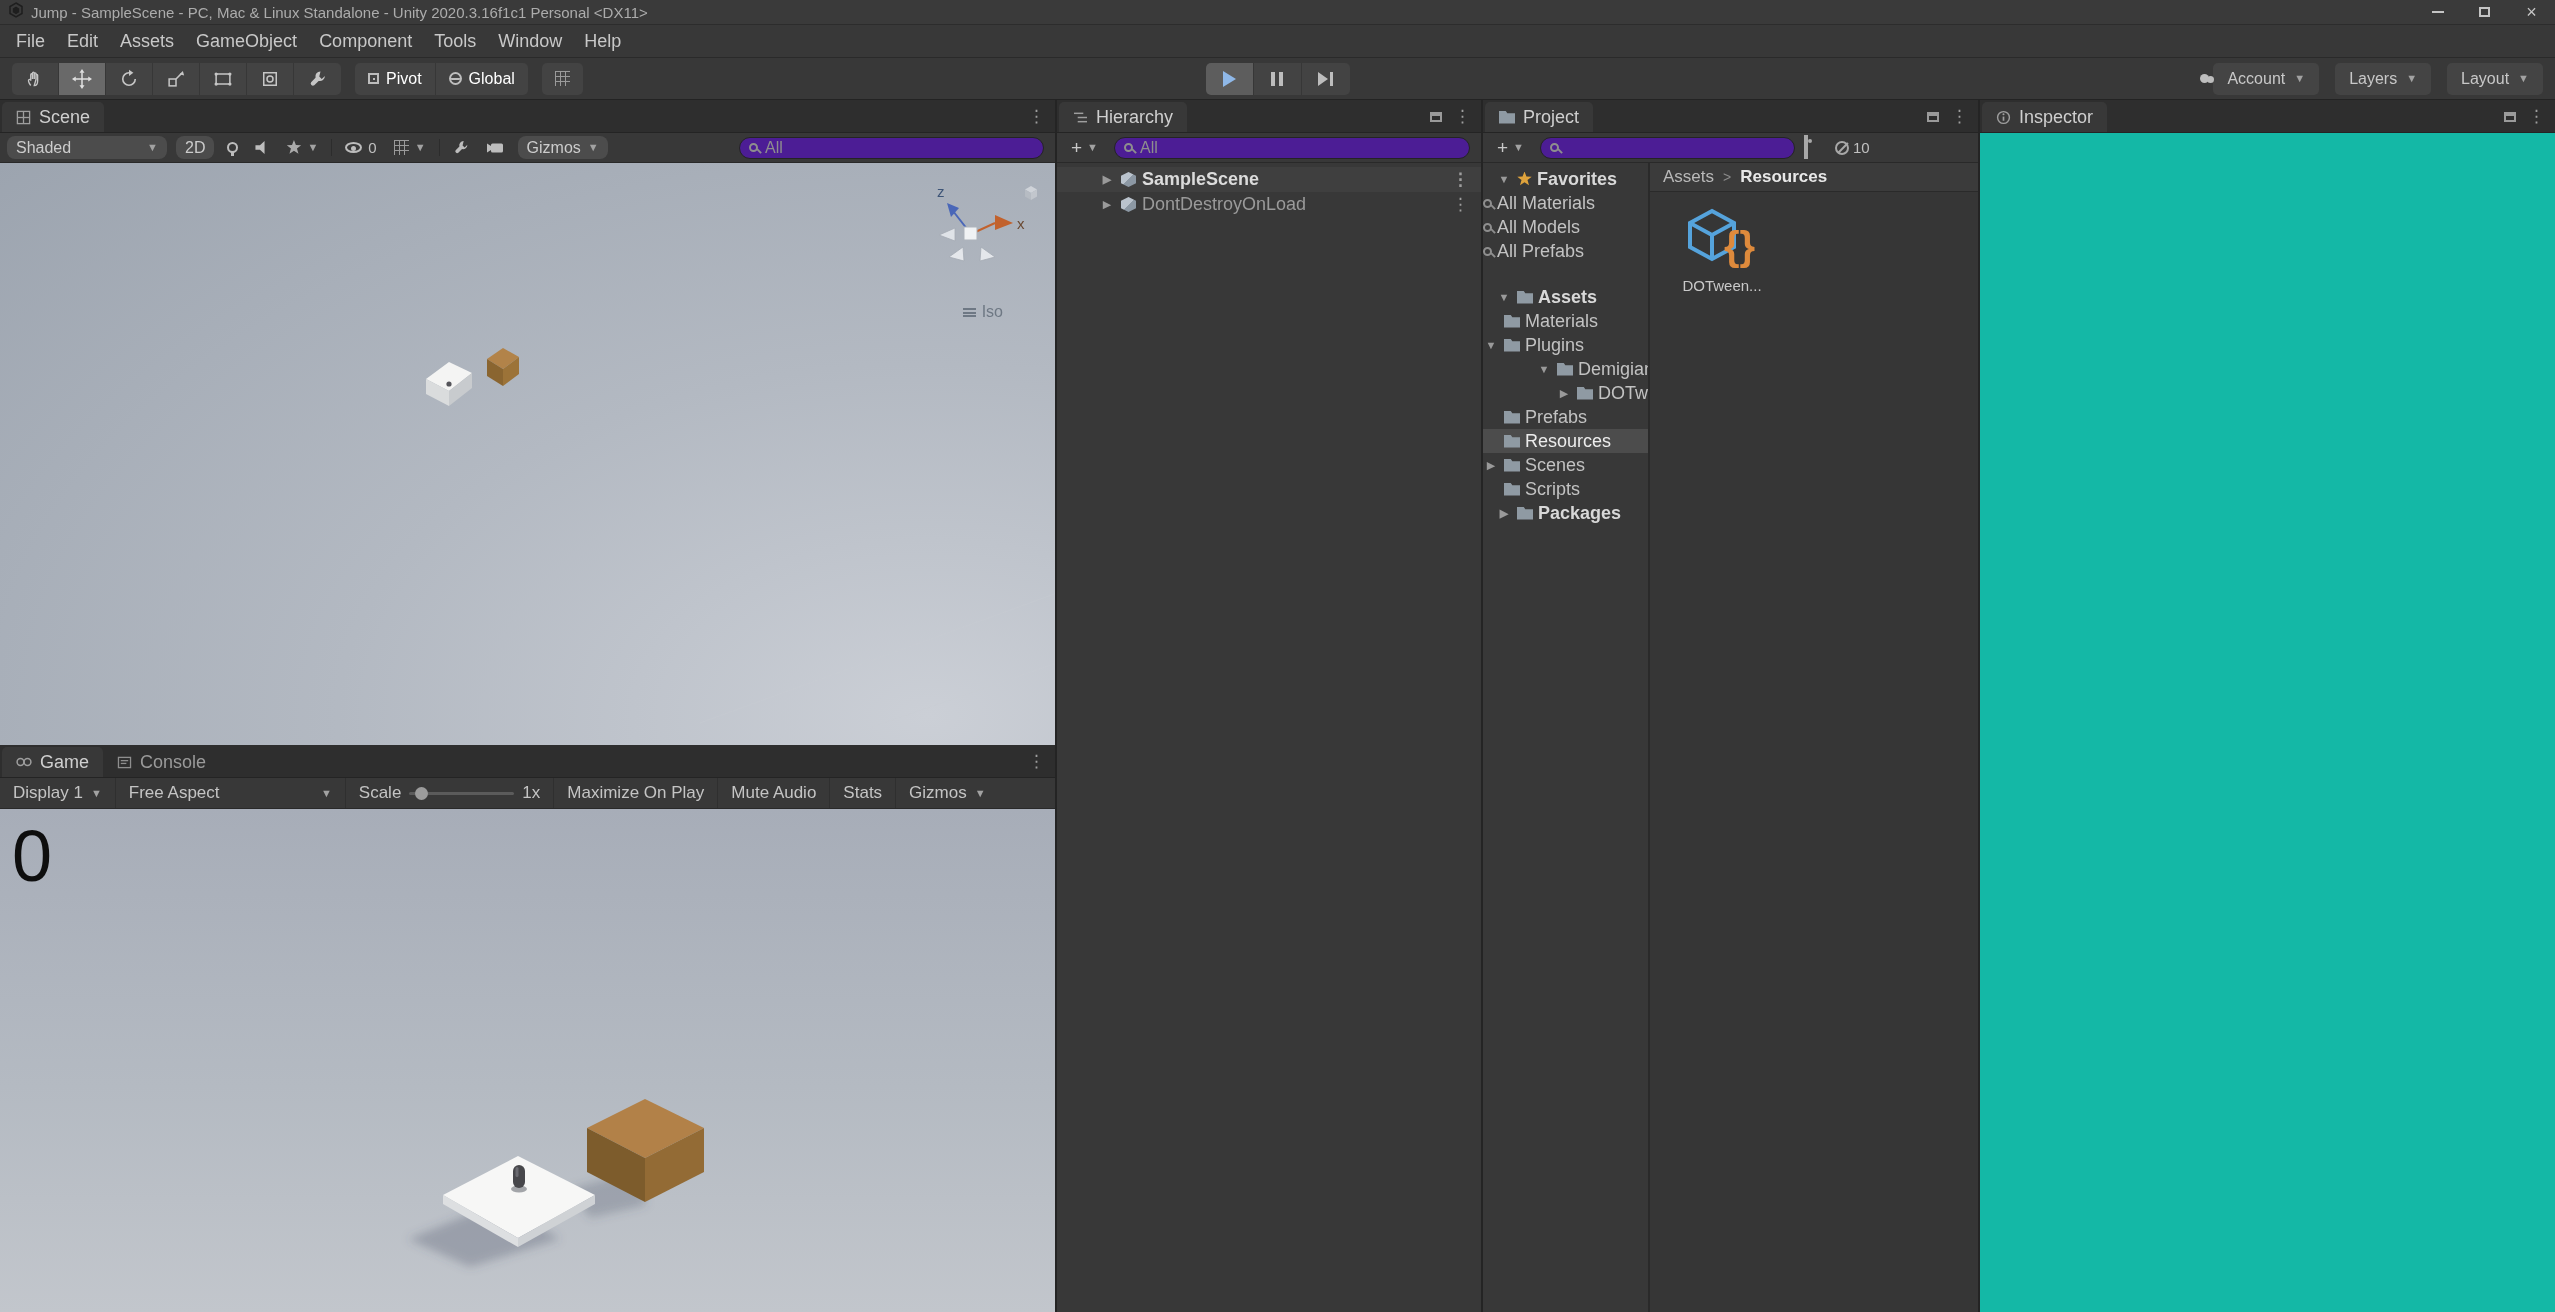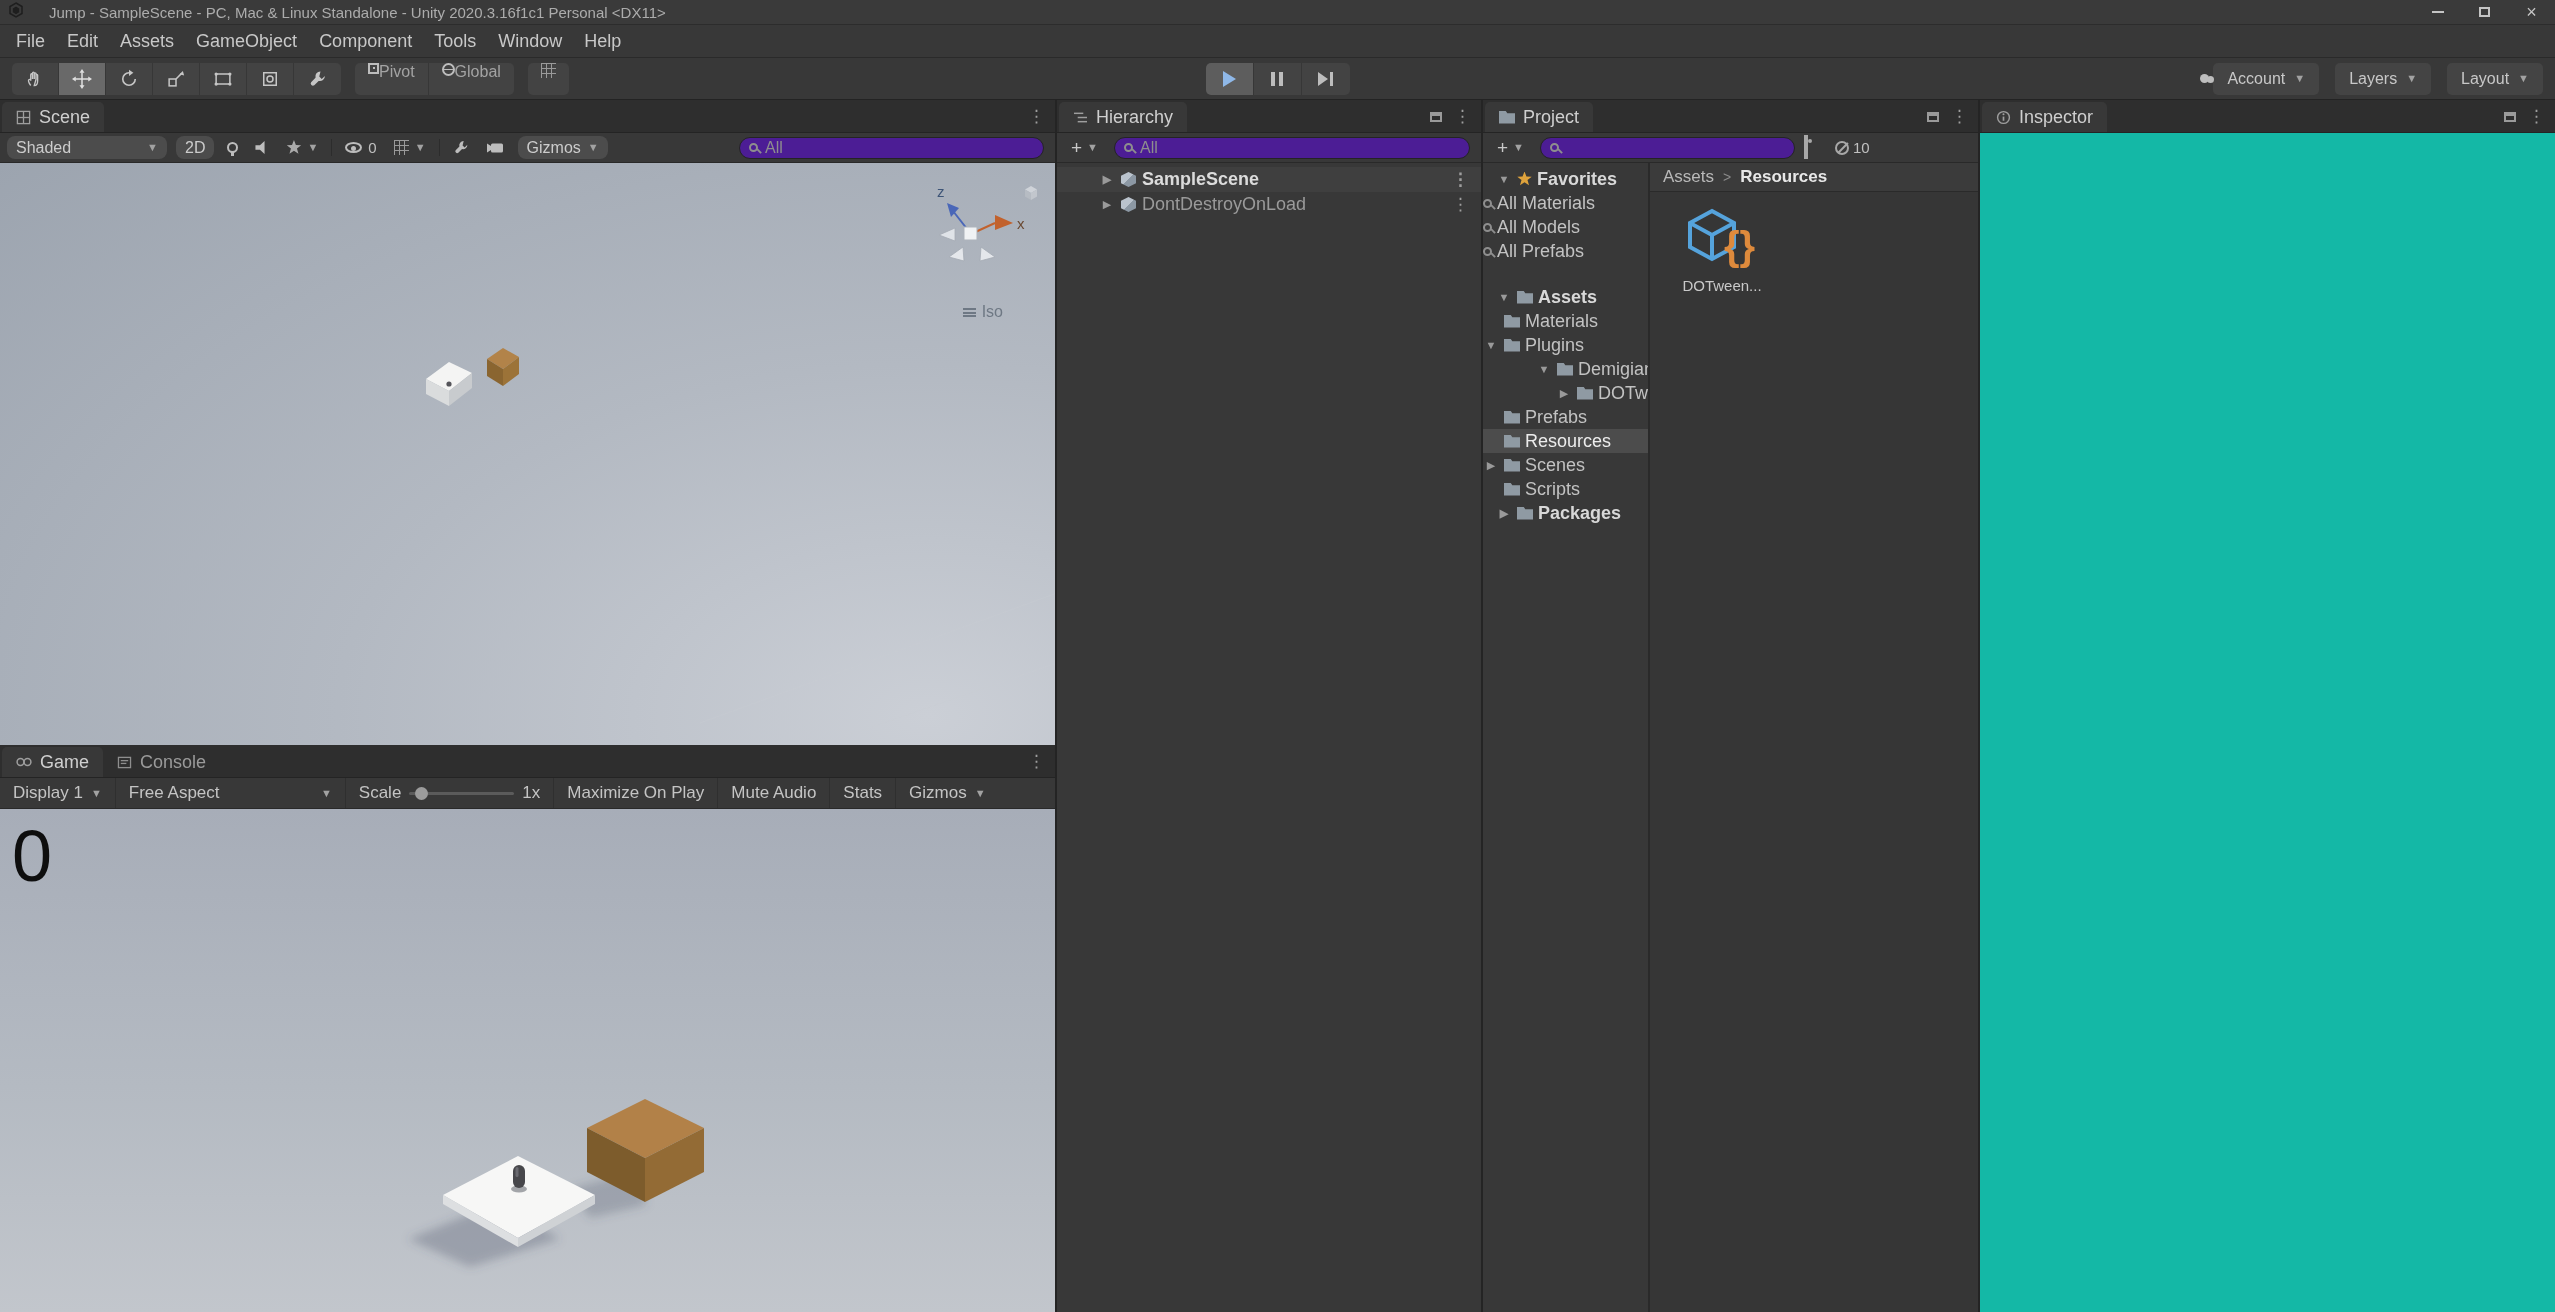--- a/index.html
+++ b/index.html
@@ -1,38 +1,38 @@
 <!DOCTYPE html>
 <html><head>
 <meta charset="utf-8">
 <style>
 *{margin:0;padding:0;box-sizing:border-box}
 html,body{width:2555px;height:1312px;overflow:hidden}
 body{background:#383838;color:#C2C2C2;font-family:"Liberation Sans",sans-serif;font-size:18px;position:relative}
 
 
 .titlebar{height:25px;background:#3A3A3A;display:flex;align-items:center;padding-left:8px;border-bottom:1px solid #2C2C2C}
-.title-text{font-size:15px;color:#ACACAC;margin-left:25px;white-space:nowrap}
+.title-text{font-size:15px;color:#ACACAC;margin-left:7px;white-space:nowrap}
 .win-controls{margin-left:auto;display:flex;height:100%}
 .win-btn{width:47px;display:flex;align-items:center;justify-content:center}
 .glyph-min{width:12px;height:2px;background:#C4C4C4}
 .glyph-max{width:11px;height:10px;border:2px solid #C4C4C4}
 .glyph-close{font-size:18px;line-height:1;color:#C4C4C4}
 
 
 .menubar{height:33px;background:#383838;display:flex;align-items:center;padding-left:5px;border-bottom:1px solid #2A2A2A}
 .menu-item{padding:4px 11px;font-size:18px;color:#C8C8C8}
 
 
 .toolbar{height:42px;background:#383838;border-bottom:1px solid #232323;display:flex;align-items:center;padding:0 12px;position:relative;gap:14px}
 .tool-group{display:flex;border-radius:5px;overflow:hidden}
 .tool-btn{width:47px;height:32px;background:#434343;display:flex;align-items:center;justify-content:center;border-right:1px solid #373737}
 .tool-btn:last-child{border-right:none}
 .tool-btn.selected{background:#696969}
-.tb-btn{height:32px;background:#434343;display:flex;align-items:flex-start;padding:0 13px;font-size:16px;color:#a3a3a3}
+.tb-btn{height:32px;background:#434343;display:flex;align-items:center;gap:7px;padding:0 13px;font-size:16px;color:#ffffff}
 .pair{display:flex;border-radius:5px;overflow:hidden}
 .pair .tb-btn{border-right:1px solid #373737}
 .pair .tb-btn:last-child{border-right:none}
 .single{border-radius:5px}
 .play-group{position:absolute;left:50%;transform:translateX(-50%);display:flex;border-radius:5px;overflow:hidden}
 .play-btn{width:48px;height:32px;background:#434343;display:flex;align-items:center;justify-content:center;border-right:1px solid #373737}
 .play-btn:last-child{border-right:none}
 .play-btn.active{background:#5D5D5D}
 .toolbar-right{margin-left:auto;display:flex;align-items:center;gap:16px}
 .drop-btn{height:32px;background:#444;border-radius:5px;display:flex;align-items:center;gap:9px;padding:0 14px;font-size:16px;color:#C8C8C8}

